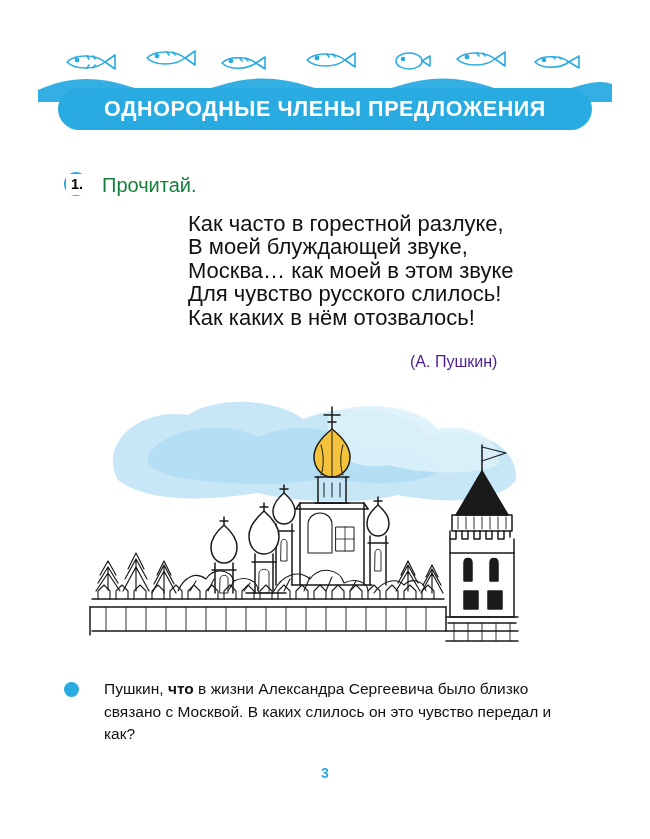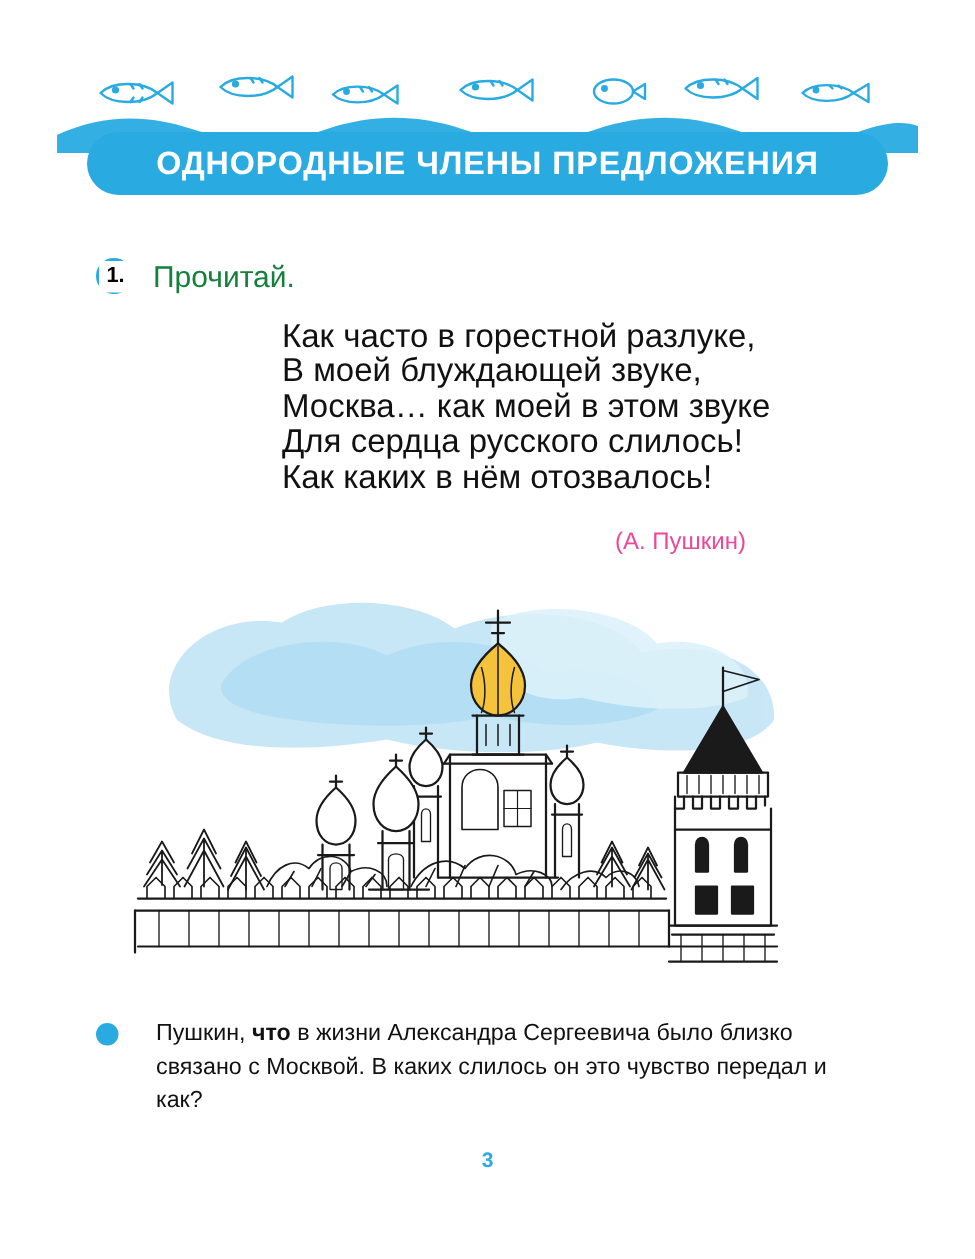--- a/index.html
+++ b/index.html
@@ -123,21 +123,21 @@
     margin-left: 40px;
   }
   .poem div {
     white-space: nowrap;
   }
   .poem-author {
     position: absolute;
     left: 410px;
     top: 353px;
     font-size: 16px;
-    color: #ec4899;
+    color: #4c1d95;
   }
 
   
   .illus {
     position: absolute;
     left: 78px;
     top: 385px;
     width: 470px;
     height: 270px;
   }
@@ -259,21 +259,21 @@
       <div class="ex-num-ring"></div>
       <div class="ex-num-text">1.</div>
     </div>
     <div class="ex-task">Прочитай.</div>
   </div>
 
   <div class="poem">
     <div>Как часто в горестной разлуке,</div>
     <div>В моей блуждающей звуке,</div>
     <div>Москва… как моей в этом звуке</div>
-    <div>Для сердца русского слилось!</div>
+    <div>Для чувство русского слилось!</div>
     <div>Как каких в нём отозвалось!</div>
   </div>
 
   <div class="poem-author">(А. Пушкин)</div>
 
   <div class="illus">
     <svg width="470" height="270" viewBox="0 0 470 270" xmlns="http://www.w3.org/2000/svg">
 
       <g opacity="0.85">
         <path d="M40,95 C20,60 60,22 110,30 C140,10 200,14 225,34 C270,16 330,24 350,50 C400,40 440,60 438,95 C420,120 360,118 320,110 C280,120 220,118 180,108 C130,116 70,118 40,95 Z" fill="#bfe3f5"></path>

